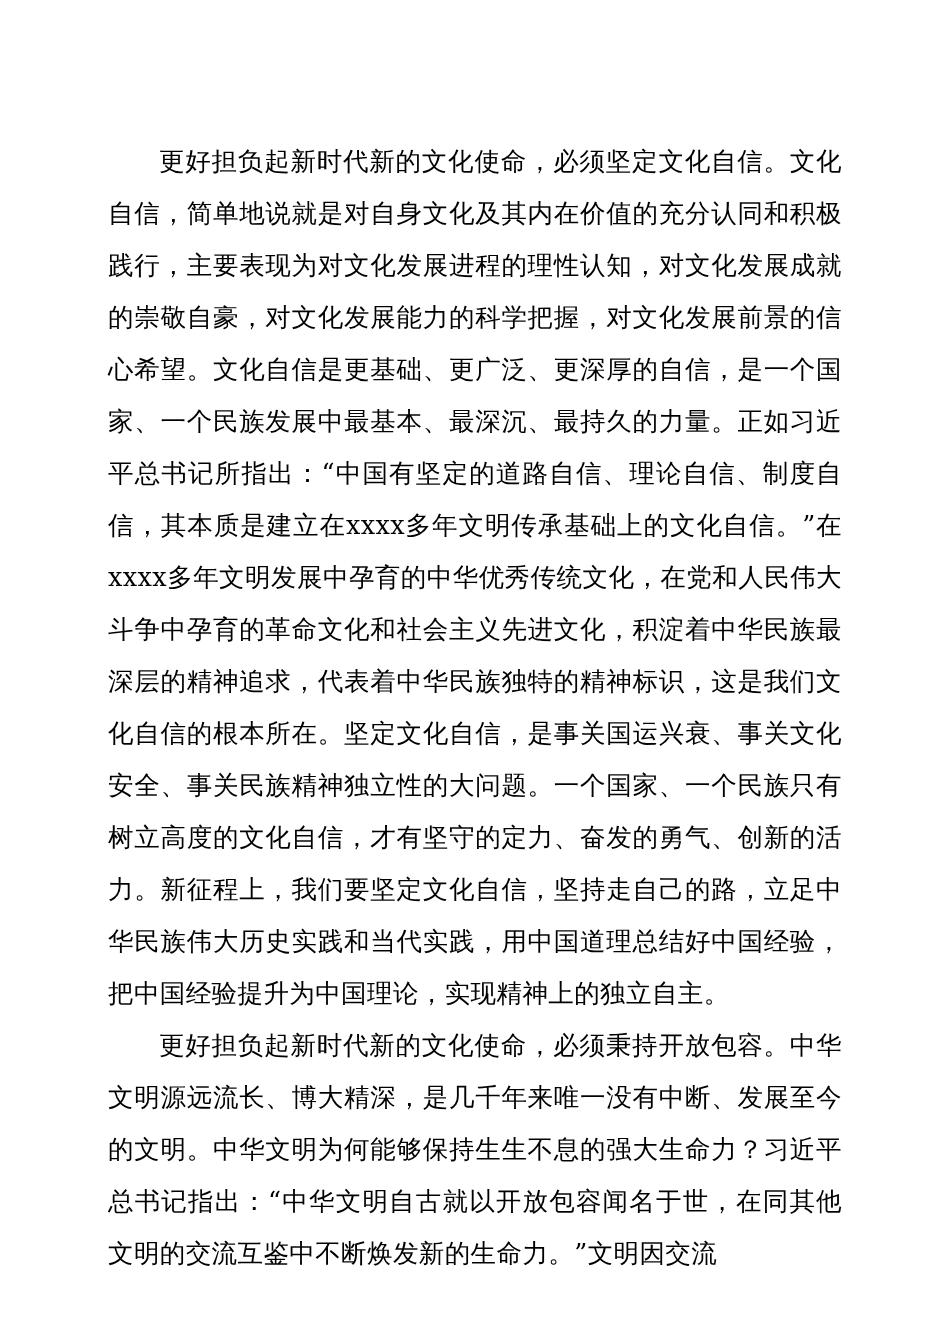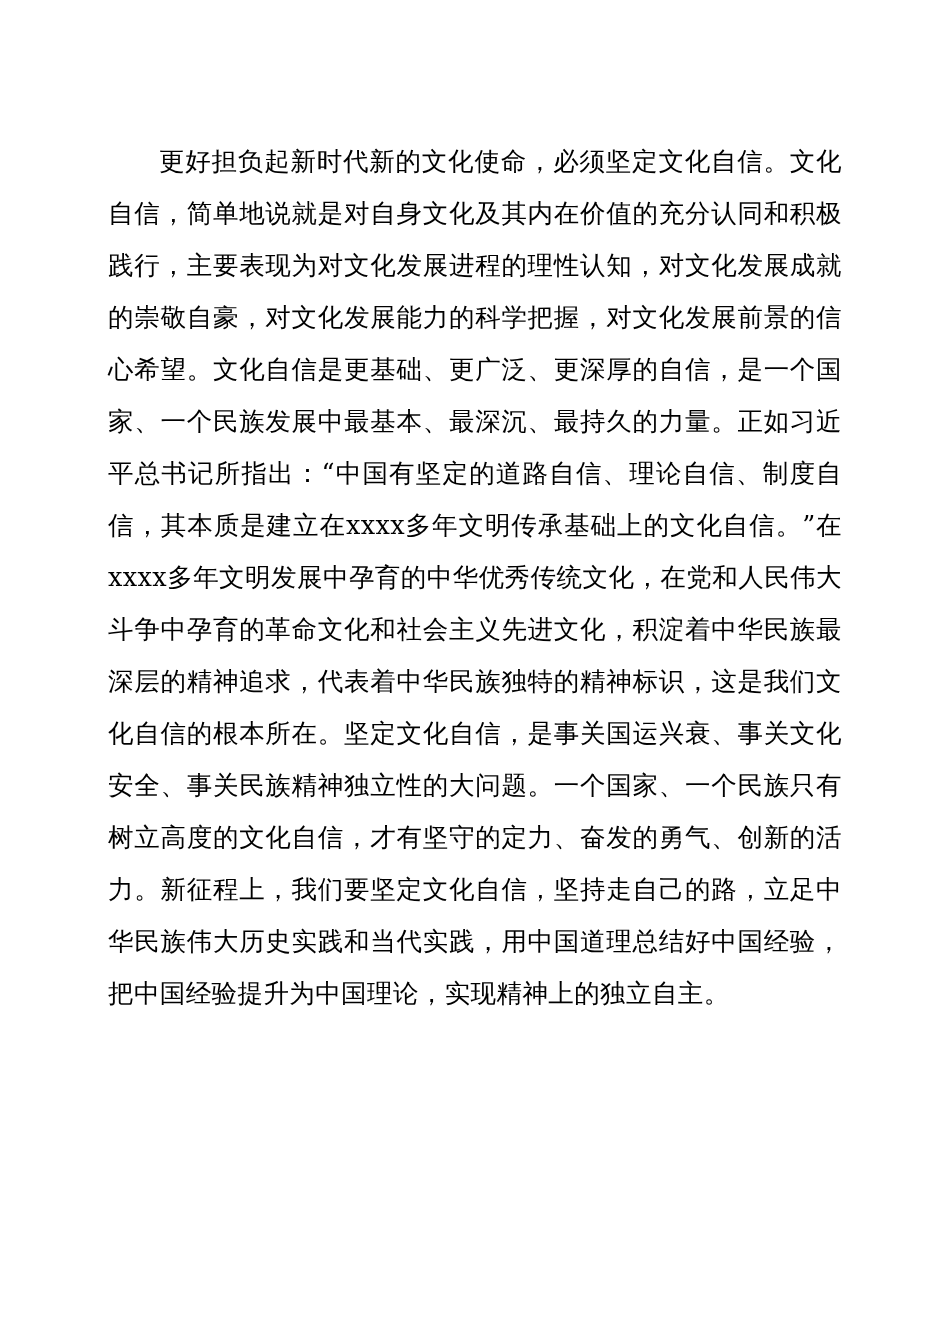--- a/index.html
+++ b/index.html
@@ -34,14 +34,15 @@
   p.para + p.para {
     margin-top: 0;
   }
 </style>
 </head>
 <body>
 
 <div class="page">
   <div class="doc-body">
     <p class="para">更好担负起新时代新的文化使命，必须坚定文化自信。文化自信，简单地说就是对自身文化及其内在价值的充分认同和积极践行，主要表现为对文化发展进程的理性认知，对文化发展成就的崇敬自豪，对文化发展能力的科学把握，对文化发展前景的信心希望。文化自信是更基础、更广泛、更深厚的自信，是一个国家、一个民族发展中最基本、最深沉、最持久的力量。正如习近平总书记所指出：“中国有坚定的道路自信、理论自信、制度自信，其本质是建立在xxxx多年文明传承基础上的文化自信。”在xxxx多年文明发展中孕育的中华优秀传统文化，在党和人民伟大斗争中孕育的革命文化和社会主义先进文化，积淀着中华民族最深层的精神追求，代表着中华民族独特的精神标识，这是我们文化自信的根本所在。坚定文化自信，是事关国运兴衰、事关文化安全、事关民族精神独立性的大问题。一个国家、一个民族只有树立高度的文化自信，才有坚守的定力、奋发的勇气、创新的活力。新征程上，我们要坚定文化自信，坚持走自己的路，立足中华民族伟大历史实践和当代实践，用中国道理总结好中国经验，把中国经验提升为中国理论，实现精神上的独立自主。</p>
+    <p class="para">更好担负起新时代新的文化使命，必须秉持开放包容。中华文明源远流长、博大精深，是几千年来唯一没有中断、发展至今的文明。中华文明为何能够保持生生不息的强大生命力？习近平总书记指出：“中华文明自古就以开放包容闻名于世，在同其他文明的交流互鉴中不断焕发新的生命力。”文明因交流</p>
   </div>
 </div>
 
 </body></html>

